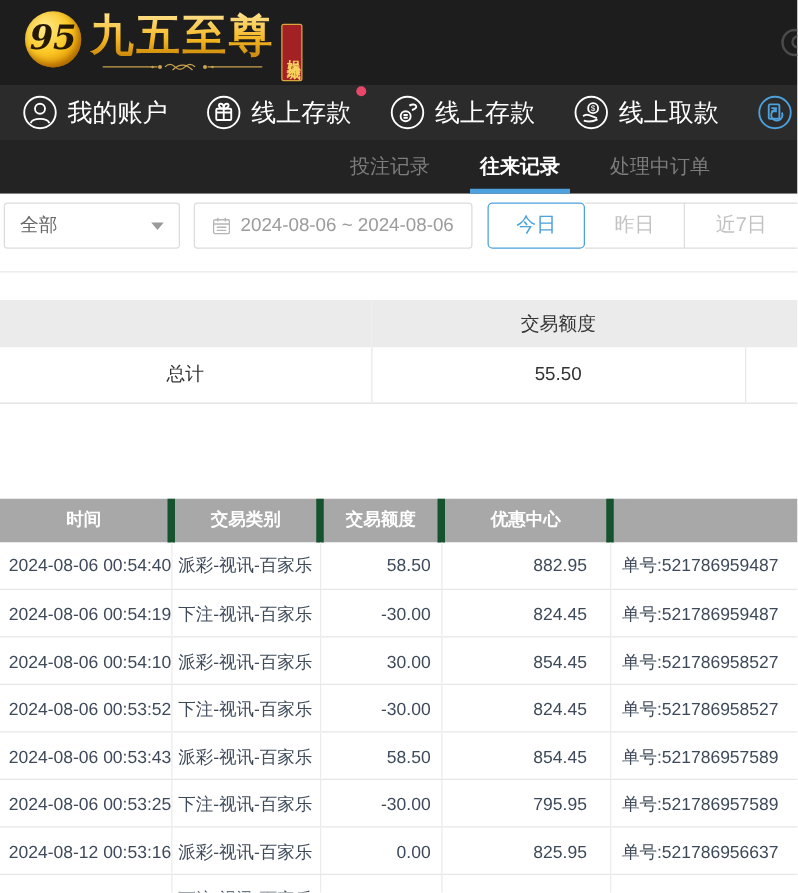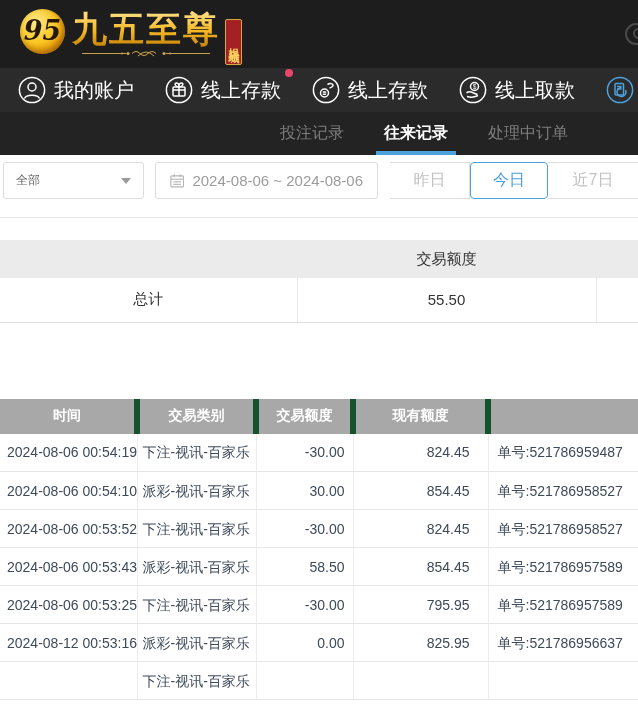--- a/index.html
+++ b/index.html
@@ -46,21 +46,21 @@
     color:#7d7d7d; font-size:16px; position:relative; cursor:pointer; }
   .subtab.active { color:#ffffff; font-weight:bold; }
   .subtab.active::after { content:""; position:absolute; left:-4px; right:-4px; bottom:0;
     height:4px; background:#4da1dc; }
 
   
   .filters { height:63px; background:#fff; border-bottom:1px solid #e8e8e8;
     display:flex; align-items:flex-start; padding:7px 0 0 3px; }
   .select-box { width:149px; height:37px; border:1px solid #dcdcdc; border-radius:3px;
     display:flex; align-items:center; justify-content:space-between; padding:0 12px;
-    font-size:12px; color:#666; cursor:pointer; background:#fff; }
+    font-size:15px; color:#666; cursor:pointer; background:#fff; }
   .caret { width:0; height:0; border-left:5px solid transparent; border-right:5px solid transparent;
     border-top:6px solid #9a9a9a; }
   .date-box { margin-left:11px; width:223px; height:37px; border:1px solid #dcdcdc; border-radius:3px;
     display:flex; align-items:center; padding:0 14px; gap:8px; font-size:15px; color:#9c9c9c;
     cursor:pointer; background:#fff; white-space:nowrap; }
   .quick-group { margin-left:12px; display:flex; }
   .quick-btn { height:37px; background:#fff; font-size:16px; display:flex; align-items:center;
     justify-content:center; cursor:pointer; }
   .quick-btn.active { width:78px; border:1px solid #4da1dc; border-radius:4px; color:#4da1dc; z-index:1; }
   .quick-btn.plain { width:80px; border-top:1px solid #ddd; border-bottom:1px solid #ddd;
@@ -189,22 +189,22 @@
       <rect x="1" y="3" width="15" height="13" rx="1.5"></rect>
       <line x1="1" y1="7" x2="16" y2="7"></line>
       <line x1="5" y1="1" x2="5" y2="4.5"></line>
         <line x1="12" y1="1" x2="12" y2="4.5"></line>
       <line x1="4" y1="10" x2="13" y2="10"></line>
         <line x1="4" y1="13" x2="13" y2="13"></line>
     </svg>
     <span>2024-08-06 ~ 2024-08-06</span>
   </div>
   <div class="quick-group">
+    <div class="quick-btn active">今日</div>
     <div class="quick-btn plain">昨日</div>
-    <div class="quick-btn active">今日</div>
     <div class="quick-btn plain">近7日</div>
   </div>
 </div>
 
 <table class="summary">
   <colgroup>
       <col class="s1">
       <col class="s2">
       <col class="s3">
     </colgroup>
@@ -230,26 +230,33 @@
       <col class="c2">
       <col class="c3">
       <col class="c4">
       <col class="c5">
     </colgroup>
   <thead>
     <tr>
       <th>时间</th>
       <th>交易类别</th>
       <th>交易额度</th>
-      <th>现有额度</th>
+      <th>优惠中心</th>
       <th></th>
     </tr>
   </thead>
   <tbody>
 
+      <tr>
+        <td class="c-time">2024-08-06 00:54:40</td>
+        <td class="c-type">派彩-视讯-百家乐</td>
+        <td class="c-amount">58.50</td>
+        <td class="c-balance">882.95</td>
+        <td class="c-order">单号:521786959487</td>
+      </tr>
 
       <tr>
         <td class="c-time">2024-08-06 00:54:19</td>
         <td class="c-type">下注-视讯-百家乐</td>
         <td class="c-amount">-30.00</td>
         <td class="c-balance">824.45</td>
         <td class="c-order">单号:521786959487</td>
       </tr>
 
       <tr>

